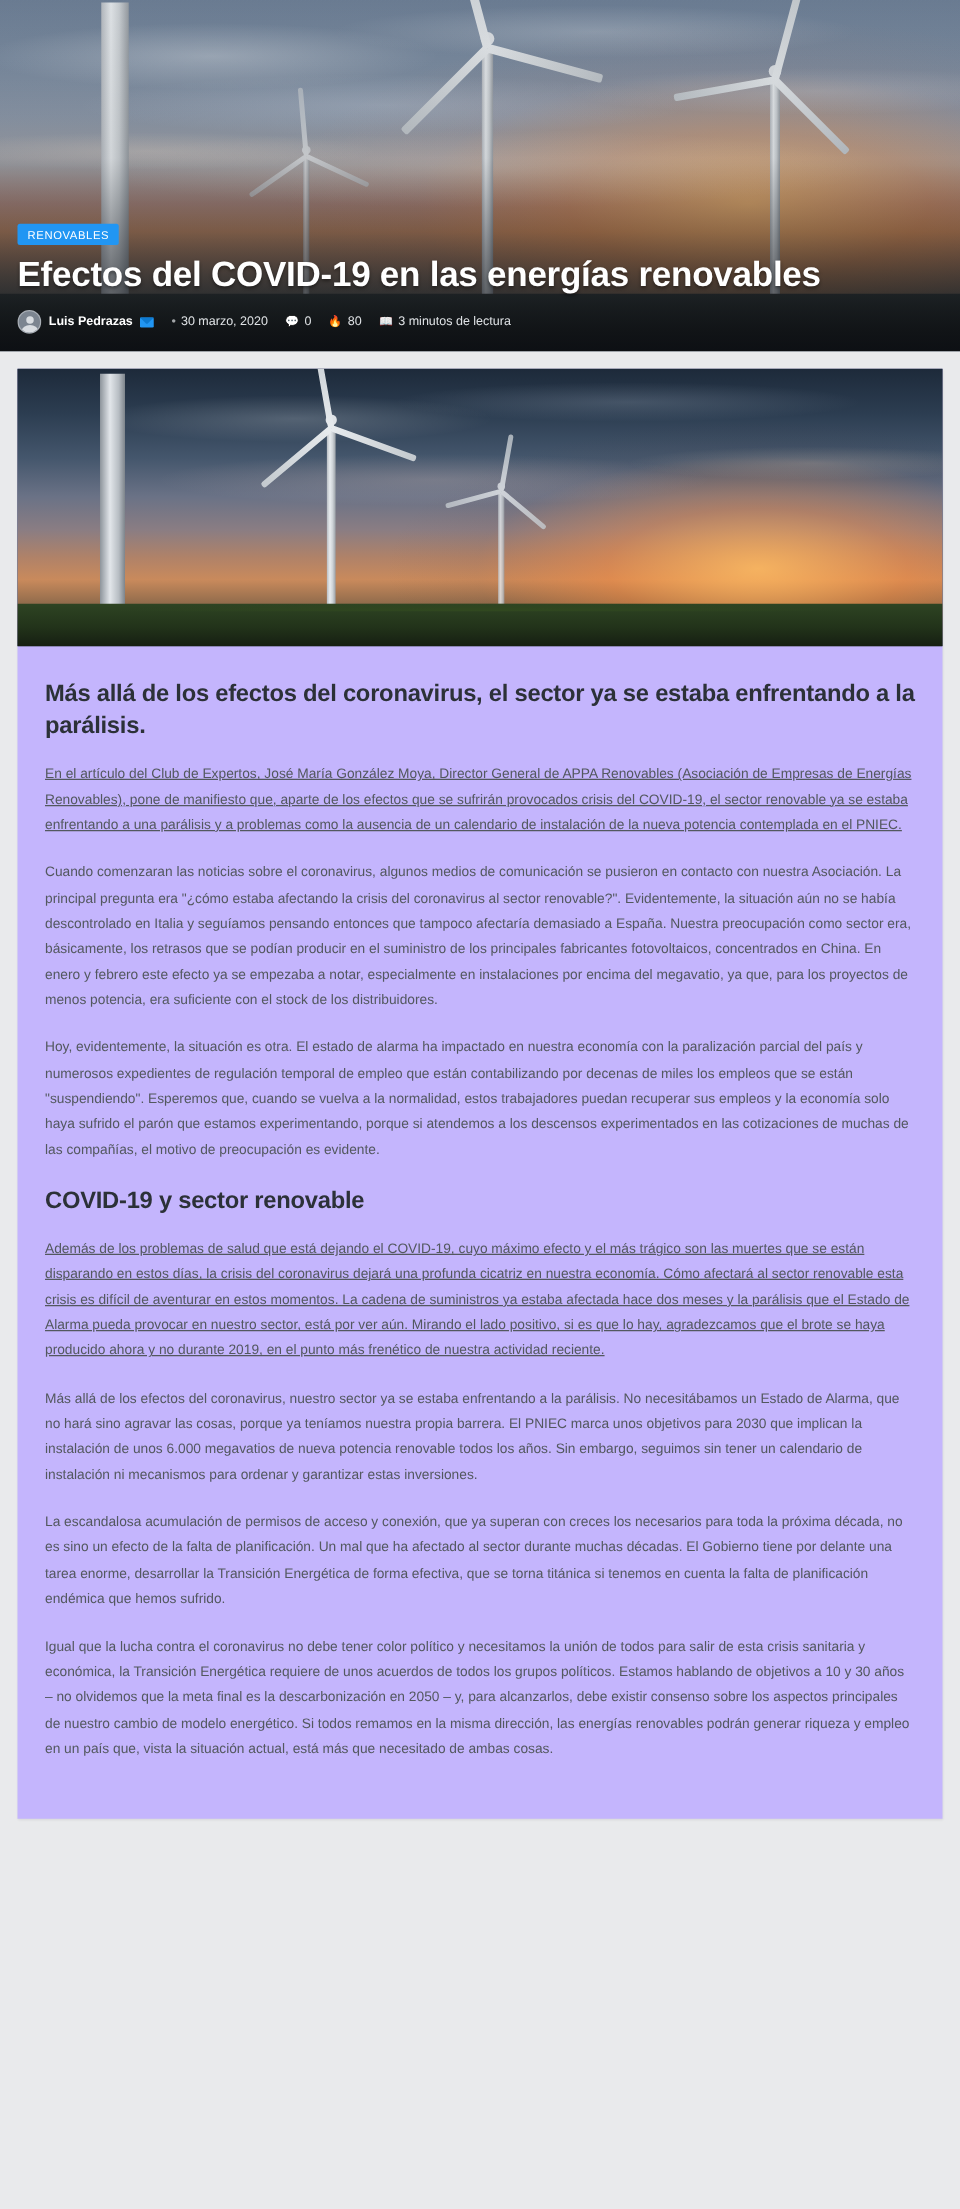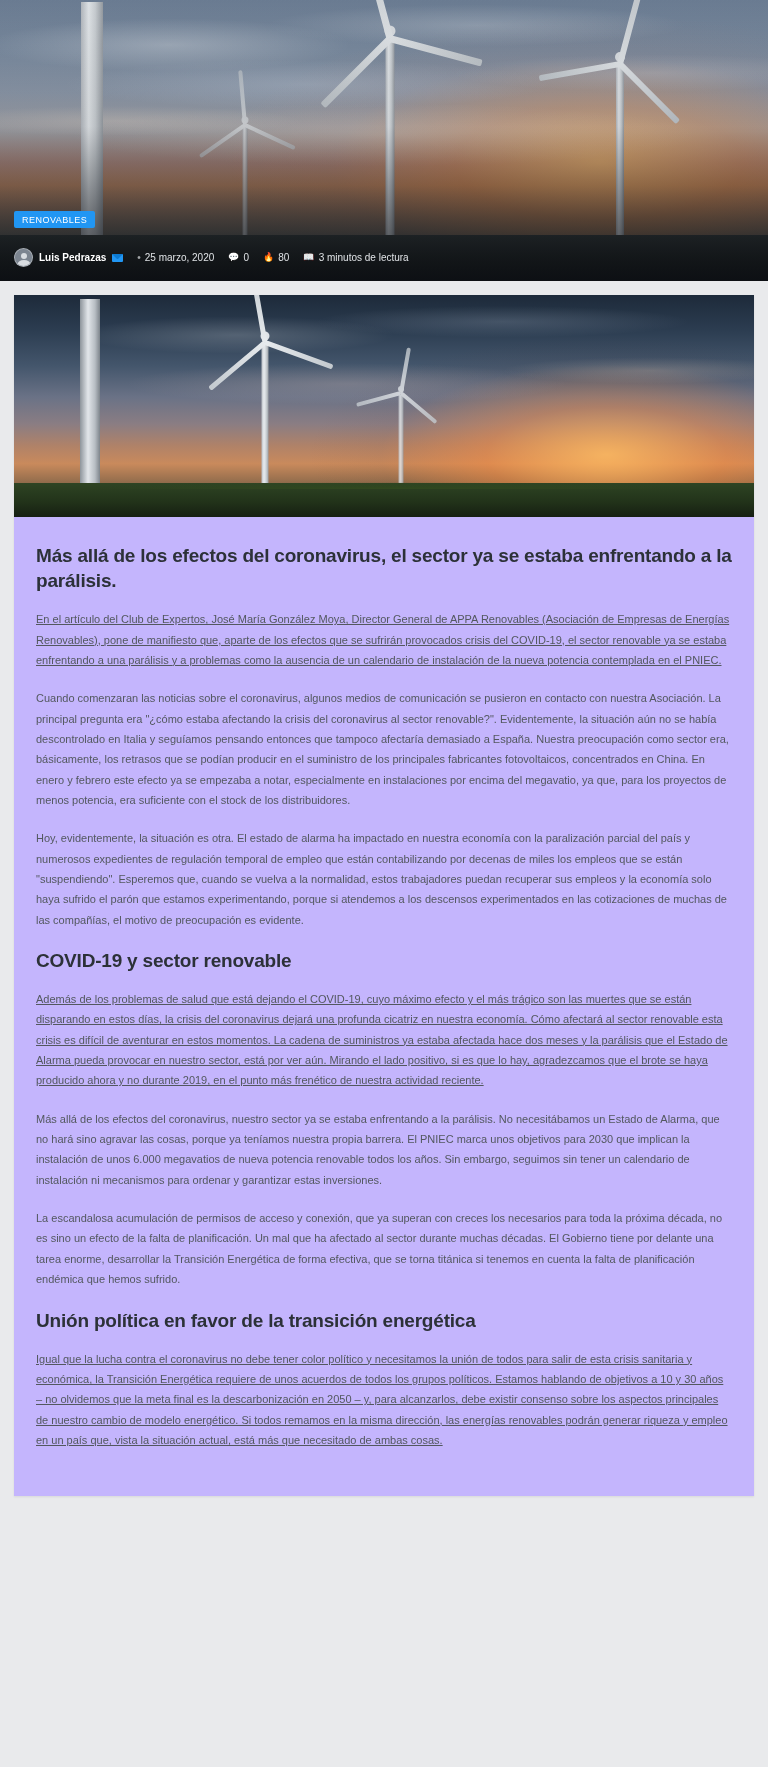--- a/index.html
+++ b/index.html
@@ -283,29 +283,30 @@
       <div class="blade" style="bottom:140px;width:55px;height:4px;transform:rotate(-95deg);"></div>
       <div class="blade" style="bottom:140px;width:55px;height:4px;transform:rotate(25deg);"></div>
       <div class="blade" style="bottom:140px;width:55px;height:4px;transform:rotate(145deg);"></div>
     </div>
 
     <div class="hero-ground"></div>
     <div class="hero-overlay"></div>
 
     <div class="hero-content">
       <span class="cat-badge">RENOVABLES</span>
+      <h1 class="hero-title">Efectos del COVID-19 en las energías renovables</h1>
       <div class="hero-meta">
         <span class="meta-author">
           <span class="avatar"></span>
           <span class="author-name">Luis Pedrazas</span>
           <span class="env-icon"></span>
         </span>
         <span class="meta-item">
           <span class="meta-sep">•</span>
-          <span>25 marzo, 2020</span>
+          <span>30 marzo, 2020</span>
         </span>
         <span class="meta-item">
           <span class="ic">💬</span>
           <span>0</span>
         </span>
         <span class="meta-item">
           <span class="ic">🔥</span>
           <span>80</span>
         </span>
         <span class="meta-item">
@@ -350,20 +351,19 @@
         <p>En el artículo del Club de Expertos, José María González Moya, Director General de APPA Renovables (Asociación de Empresas de Energías Renovables), pone de manifiesto que, aparte de los efectos que se sufrirán provocados crisis del COVID-19, el sector renovable ya se estaba enfrentando a una parálisis y a problemas como la ausencia de un calendario de instalación de la nueva potencia contemplada en el PNIEC.</p>
         <p>Cuando comenzaran las noticias sobre el coronavirus, algunos medios de comunicación se pusieron en contacto con nuestra Asociación. La principal pregunta era "¿cómo estaba afectando la crisis del coronavirus al sector renovable?". Evidentemente, la situación aún no se había descontrolado en Italia y seguíamos pensando entonces que tampoco afectaría demasiado a España. Nuestra preocupación como sector era, básicamente, los retrasos que se podían producir en el suministro de los principales fabricantes fotovoltaicos, concentrados en China. En enero y febrero este efecto ya se empezaba a notar, especialmente en instalaciones por encima del megavatio, ya que, para los proyectos de menos potencia, era suficiente con el stock de los distribuidores.</p>
         <p>Hoy, evidentemente, la situación es otra. El estado de alarma ha impactado en nuestra economía con la paralización parcial del país y numerosos expedientes de regulación temporal de empleo que están contabilizando por decenas de miles los empleos que se están "suspendiendo". Esperemos que, cuando se vuelva a la normalidad, estos trabajadores puedan recuperar sus empleos y la economía solo haya sufrido el parón que estamos experimentando, porque si atendemos a los descensos experimentados en las cotizaciones de muchas de las compañías, el motivo de preocupación es evidente.</p>
 
         <h2 class="sec spaced">COVID-19 y sector renovable</h2>
         <p>Además de los problemas de salud que está dejando el COVID-19, cuyo máximo efecto y el más trágico son las muertes que se están disparando en estos días, la crisis del coronavirus dejará una profunda cicatriz en nuestra economía. Cómo afectará al sector renovable esta crisis es difícil de aventurar en estos momentos. La cadena de suministros ya estaba afectada hace dos meses y la parálisis que el Estado de Alarma pueda provocar en nuestro sector, está por ver aún. Mirando el lado positivo, si es que lo hay, agradezcamos que el brote se haya producido ahora y no durante 2019, en el punto más frenético de nuestra actividad reciente.</p>
 
         <p>Más allá de los efectos del coronavirus, nuestro sector ya se estaba enfrentando a la parálisis. No necesitábamos un Estado de Alarma, que no hará sino agravar las cosas, porque ya teníamos nuestra propia barrera. El PNIEC marca unos objetivos para 2030 que implican la instalación de unos 6.000 megavatios de nueva potencia renovable todos los años. Sin embargo, seguimos sin tener un calendario de instalación ni mecanismos para ordenar y garantizar estas inversiones.</p>
         <p>La escandalosa acumulación de permisos de acceso y conexión, que ya superan con creces los necesarios para toda la próxima década, no es sino un efecto de la falta de planificación. Un mal que ha afectado al sector durante muchas décadas. El Gobierno tiene por delante una tarea enorme, desarrollar la Transición Energética de forma efectiva, que se torna titánica si tenemos en cuenta la falta de planificación endémica que hemos sufrido.</p>
 
-        <h2 class="sec spaced">Unión política en favor de la transición energética</h2>
         <p>Igual que la lucha contra el coronavirus no debe tener color político y necesitamos la unión de todos para salir de esta crisis sanitaria y económica, la Transición Energética requiere de unos acuerdos de todos los grupos políticos. Estamos hablando de objetivos a 10 y 30 años – no olvidemos que la meta final es la descarbonización en 2050 – y, para alcanzarlos, debe existir consenso sobre los aspectos principales de nuestro cambio de modelo energético. Si todos remamos en la misma dirección, las energías renovables podrán generar riqueza y empleo en un país que, vista la situación actual, está más que necesitado de ambas cosas.</p>
 
       </div>
     </article>
   </div>
 
 </div>
 
 </body></html>

